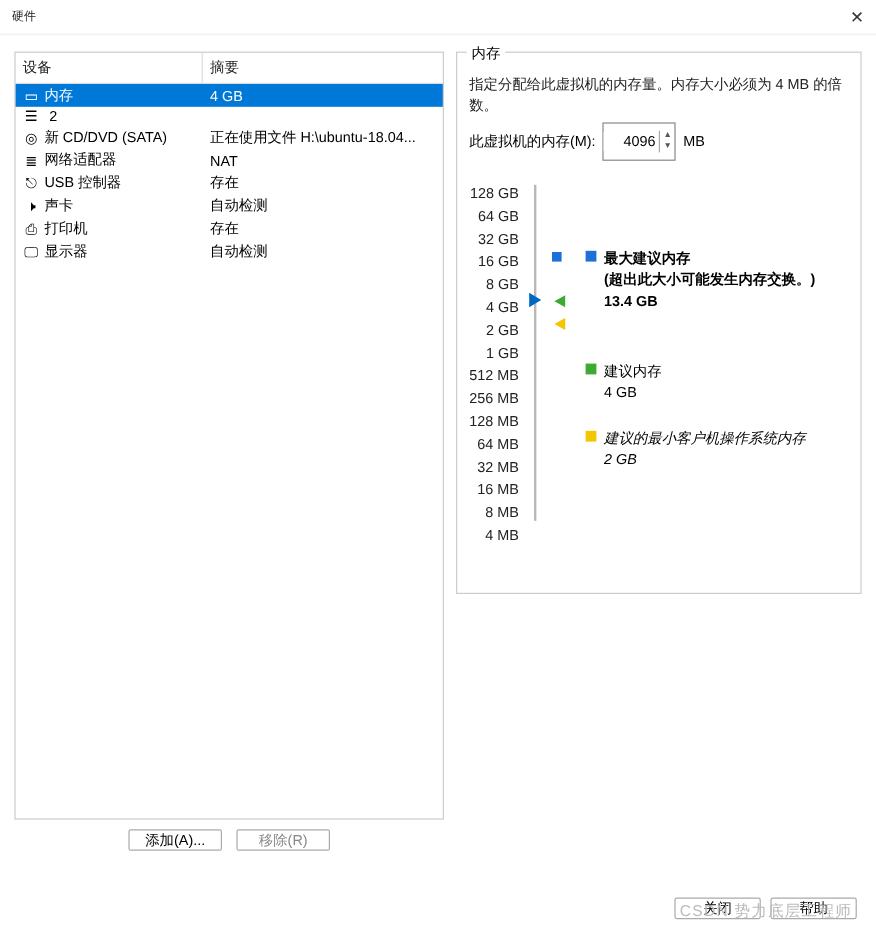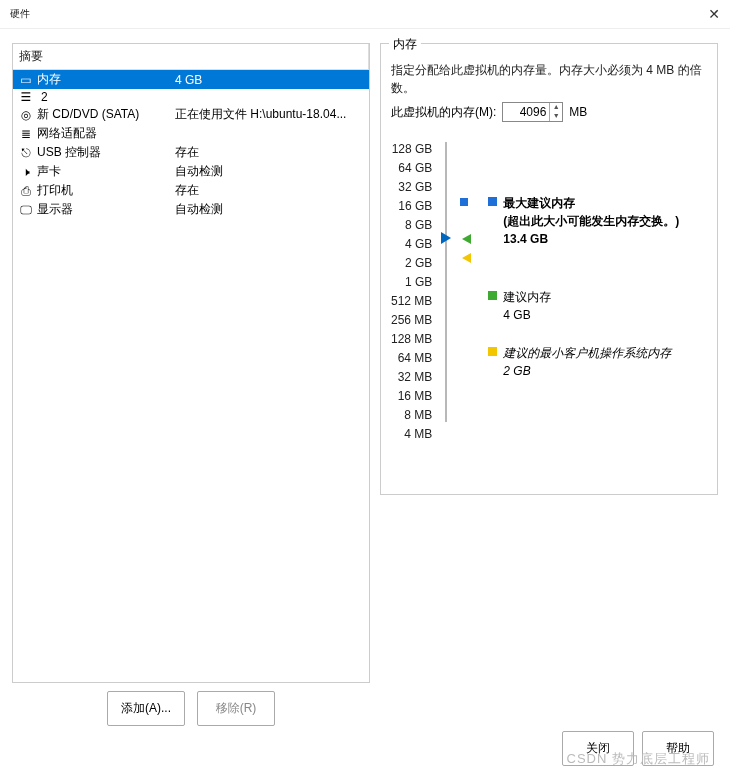--- a/index.html
+++ b/index.html
@@ -13,28 +13,28 @@
   .device-table .hdr { display: flex; border-bottom: 1px solid #ddd; }
   .device-table .hdr > div { padding: 4px 6px; font-size: 12px; color: #222; }
   .device-table .hdr > div:first-child { width: 156px; border-right: 1px solid #ddd; }
   .device-table .hdr > div:last-child { flex: 1; }
   .device-row { display: flex; align-items: center; padding: 1px 0; }
   .device-row.selected { background: #0078d7; color: #fff; }
   .device-row .icon { width: 18px; display: inline-flex; justify-content: center; margin-left: 4px; }
   .device-row .name { width: 134px; padding-left: 2px; white-space: nowrap; }
   .device-row .summary { flex: 1; padding-left: 6px; white-space: nowrap; overflow: hidden; text-overflow: ellipsis; }
   .btnrow { display: flex; justify-content: center; gap: 12px; margin-top: 8px; }
-  .btn { min-width: 78px; height: 35px; background: #fff; border: 1px solid #aaa; border-radius: 2px; cursor: pointer; font-size: 12px; padding: 0 2px; }
+  .btn { min-width: 78px; height: 18px; background: #fff; border: 1px solid #aaa; border-radius: 2px; cursor: pointer; font-size: 12px; padding: 0 2px; }
   .btn:disabled { color: #888; }
   .right-pane { flex: 1; }
   .panel { border: 1px solid #ccc; height: 452px; padding: 0 10px 10px 10px; position: relative; }
   .panel-title { position: relative; top: -8px; left: -2px; background: #fff; display: inline-block; padding: 0 4px; font-size: 12px; }
   .desc { font-size: 12px; color: #222; line-height: 1.5; }
   .memrow { display: flex; align-items: center; gap: 6px; margin-top: 5px; }
-  .spinbox { display: flex; align-items: center; border: 1px solid #888; height: 20px; }
+  .spinbox { display: flex; align-items: center; border: 1px solid #888; height: 32px; }
   .spinbox input { border: none; width: 46px; text-align: right; padding-right: 3px; outline: none; }
   .spin-btns { display: flex; flex-direction: column; border-left: 1px solid #aaa; }
   .spin-btns div { width: 12px; height: 9px; font-size: 7px; line-height: 7px; text-align: center; color: #555; cursor: pointer; }
   .slider-area { display: flex; margin-top: 18px; }
   .ticks { text-align: right; font-size: 11px; color: #222; padding-right: 6px; }
   .ticks div { height: 19px; line-height: 19px; }
   .track { width: 16px; position: relative; }
   .track .line { position: absolute; left: 7px; top: 2px; width: 2px; height: 280px; background: #b8b8b8; }
   .markers { position: relative; width: 26px; }
   .mk { position: absolute; left: 0; width: 0; height: 0; }
@@ -58,40 +58,42 @@
 
 <div class="titlebar">
   <span class="title">硬件</span>
   <span class="close">✕</span>
 </div>
 
 <div class="body">
   <div class="left-pane">
     <div class="device-table">
       <div class="hdr">
+        <div>设备</div>
         <div>摘要</div>
       </div>
       <div id="device-rows">
           <div class="device-row selected">
             <span class="icon">▭</span>
             <span class="name">内存</span>
             <span class="summary">4 GB</span>
           </div>
           <div class="device-row">
             <span class="icon">☰</span>
             <span class="summary">2</span>
           </div>
           <div class="device-row">
             <span class="icon">◎</span>
             <span class="name">新 CD/DVD (SATA)</span>
             <span class="summary">正在使用文件 H:\ubuntu-18.04...</span>
           </div>
           <div class="device-row">
             <span class="icon">≣</span>
             <span class="name">网络适配器</span>
+            <span class="summary">NAT</span>
           </div>
           <div class="device-row">
             <span class="icon">⎋</span>
             <span class="name">USB 控制器</span>
             <span class="summary">存在</span>
           </div>
           <div class="device-row">
             <span class="icon">🕨</span>
             <span class="name">声卡</span>
             <span class="summary">自动检测</span>

